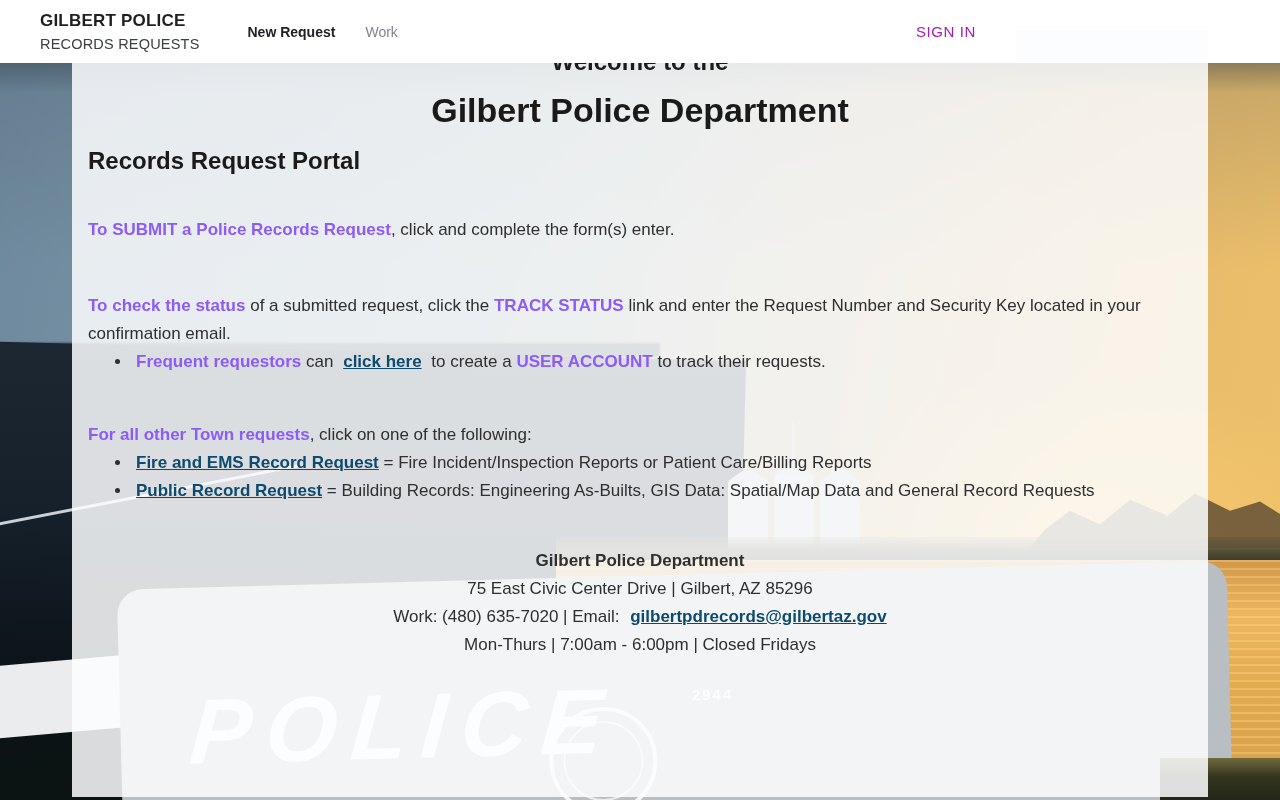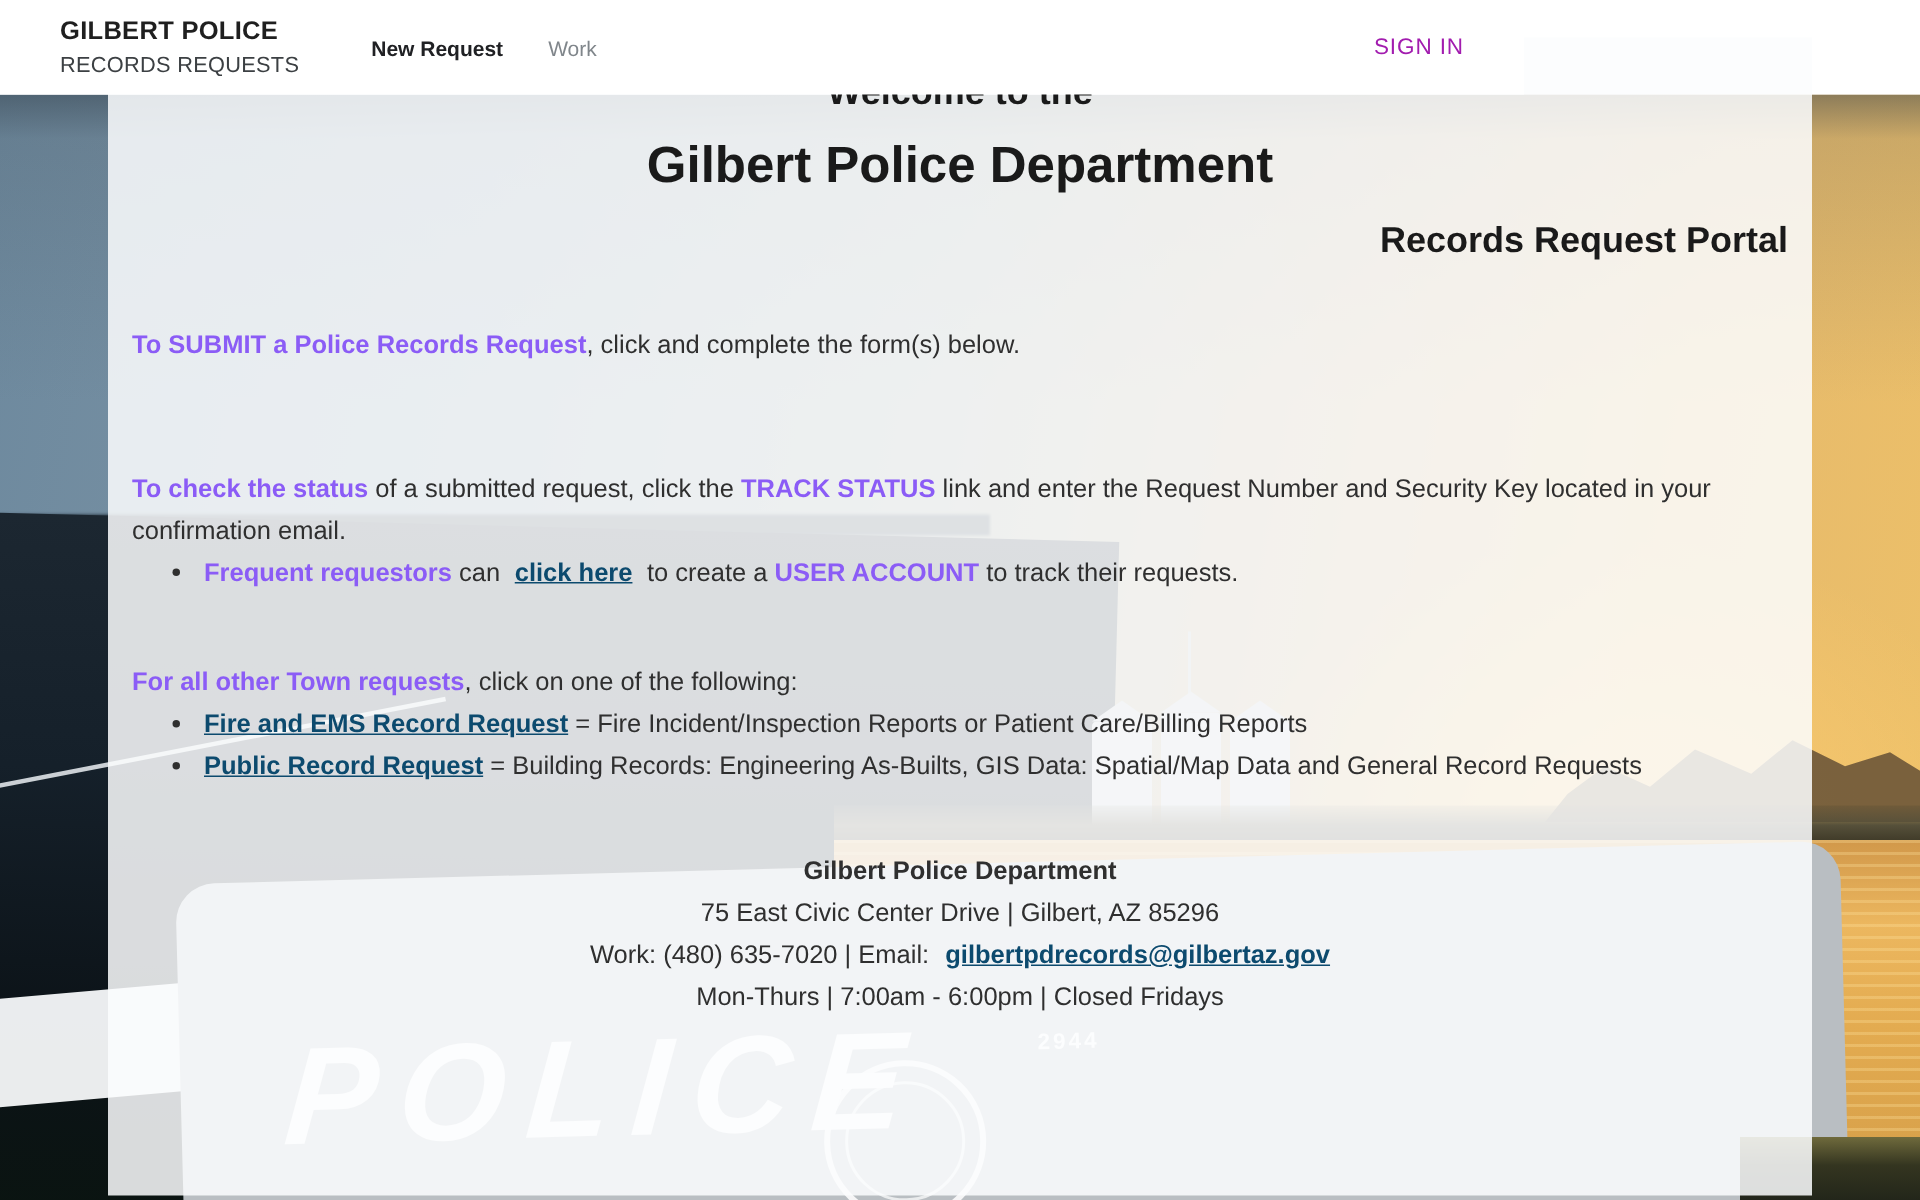--- a/index.html
+++ b/index.html
@@ -90,25 +90,25 @@
   .figure { position: absolute; width: 26px; height: 62px; border-radius: 12px 12px 4px 4px; background: #30373d; }
   .fig1 { left: 948px; top: 538px; } .fig2 { left: 982px; top: 545px; transform: rotate(4deg); }
 
   
   .card {
     position: absolute; left: 72px; right: 72px; top: 25px; bottom: 3px;
     background: rgba(252,253,254,0.86); padding: 0 16px; z-index: 10;
   }
   .h-welcome { text-align: center; font-size: 24px; font-weight: bold; color: #1a1a1a; margin-top: 23px; }
   .h-title   { text-align: center; font-size: 34px; font-weight: bold; color: #1a1a1a; margin-top: 15px; }
-  .h-subtitle{ text-align: right; font-size: 24px; font-weight: bold; color: #1a1a1a; margin-top: 17px; }
+  .h-subtitle{ text-align: left; font-size: 24px; font-weight: bold; color: #1a1a1a; margin-top: 17px; }
   .body-text { font-size: 17px; line-height: 28px; color: #2f2f2f; }
   .body-text b, .li-text b { color: #8b5cf6; }
   .p-submit { margin-top: 41px; }
-  .p-status { margin-top: 68px; }
+  .p-status { margin-top: 48px; }
   .p-other  { margin-top: 45px; }
   ul.bullets { margin: 0; padding-left: 44px; }
   ul.bullets li { font-size: 17px; line-height: 28px; color: #2f2f2f; padding-left: 4px; }
   .ul-frequent { margin-top: 16px; }
   .ul-links { margin-top: 16px; }
   a.link { color: #0c4a6e; font-weight: bold; text-decoration: underline; cursor: pointer; }
   .link-pad { margin: 0 5px; }
   .card-footer { margin-top: 42px; text-align: center; }
   .card-footer .f-line { font-size: 17px; line-height: 28px; color: #2f2f2f; }
   .f-name { font-weight: bold; color: #1a1a1a; }
@@ -153,21 +153,21 @@
 
   </div>
   <div class="grass-right"></div>
 </div>
 
 <div class="card">
   <div class="h-welcome">Welcome to the</div>
   <div class="h-title">Gilbert Police Department</div>
   <div class="h-subtitle">Records Request Portal</div>
 
-  <p class="body-text p-submit"><b>To SUBMIT a Police Records Request</b><span>, click and complete the form(s) below.</span></p>
+  <p class="body-text p-submit"><b>To SUBMIT a Police Records Request</b><span>, click and complete the form(s) enter.</span></p>
 
   <p class="body-text p-status"><b>To check the status</b><span> of a submitted request, click the </span><b>TRACK STATUS</b><span> link and enter the Request Number and Security Key located in your confirmation email.</span></p>
 
   <ul class="bullets ul-frequent">
     <li class="li-text"><b>Frequent requestors</b><span> can </span><a class="link link-pad">click here</a><span> to create a </span><b>USER ACCOUNT</b><span> to track their requests.</span></li>
   </ul>
 
   <p class="body-text p-other"><b>For all other Town requests</b><span>, click on one of the following:</span></p>
 
   <ul class="bullets ul-links">

